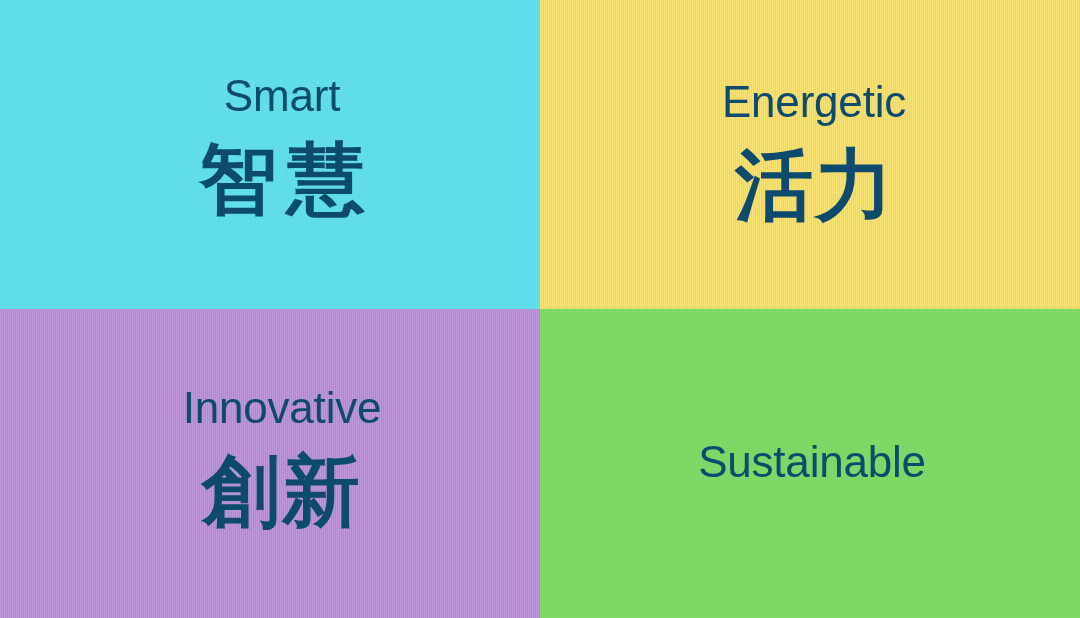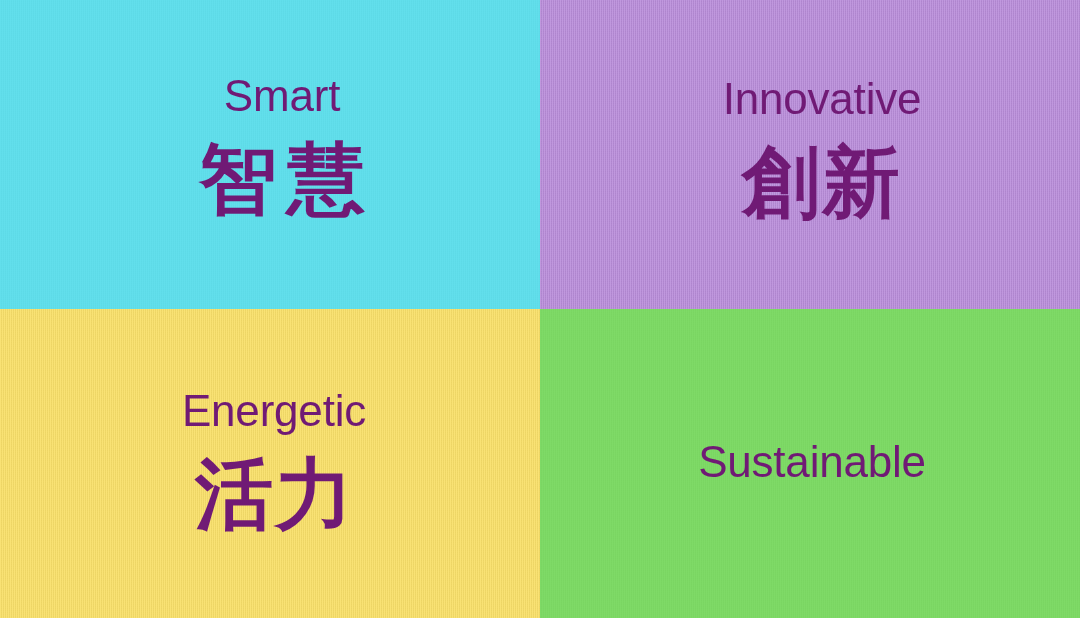--- a/index.html
+++ b/index.html
@@ -73,43 +73,43 @@
   .q-cyan   .label-block { transform: translateX(12px)  translateY(-6px); }
   .q-yellow .label-block { transform: translateX(4px)   translateY(0px);  }
   .q-purple .label-block { transform: translateX(12px)  translateY(-3px); }
   .q-green  .label-block { transform: translateX(2px)   translateY(-2px); }
   .q-cyan   .label-cjk   { letter-spacing: 10px; padding-left: 10px; }
   .q-yellow .label-cjk   { letter-spacing: 2px;  padding-left: 2px; }
 </style>
 </head>
 <body>
 
-<div id="board" style="color: #701a75; width: 1080px; height: 618px;">
+<div id="board" style="color: #0c4a6e; width: 1080px; height: 618px;">
 
   <div class="quadrant q-cyan" style="background-color: rgb(95, 222, 235);">
     <div class="texture"></div>
     <div class="label-block">
       <span class="label-en">Smart</span>
       <span class="label-cjk">智慧</span>
     </div>
   </div>
 
+  <div class="quadrant q-yellow" style="background-color: rgb(249, 224, 106);">
+    <div class="texture"></div>
+    <div class="label-block">
+      <span class="label-en">Energetic</span>
+      <span class="label-cjk">活力</span>
+    </div>
+  </div>
+
   <div class="quadrant q-purple" style="background-color: rgb(186, 142, 219);">
     <div class="texture"></div>
     <div class="label-block">
       <span class="label-en">Innovative</span>
       <span class="label-cjk">創新</span>
-    </div>
-  </div>
-
-  <div class="quadrant q-yellow" style="background-color: rgb(249, 224, 106);">
-    <div class="texture"></div>
-    <div class="label-block">
-      <span class="label-en">Energetic</span>
-      <span class="label-cjk">活力</span>
     </div>
   </div>
 
   <div class="quadrant q-green" style="background-color: rgb(124, 217, 100);">
     <div class="texture"></div>
     <div class="label-block">
       <span class="label-en">Sustainable</span>
     </div>
   </div>
 

